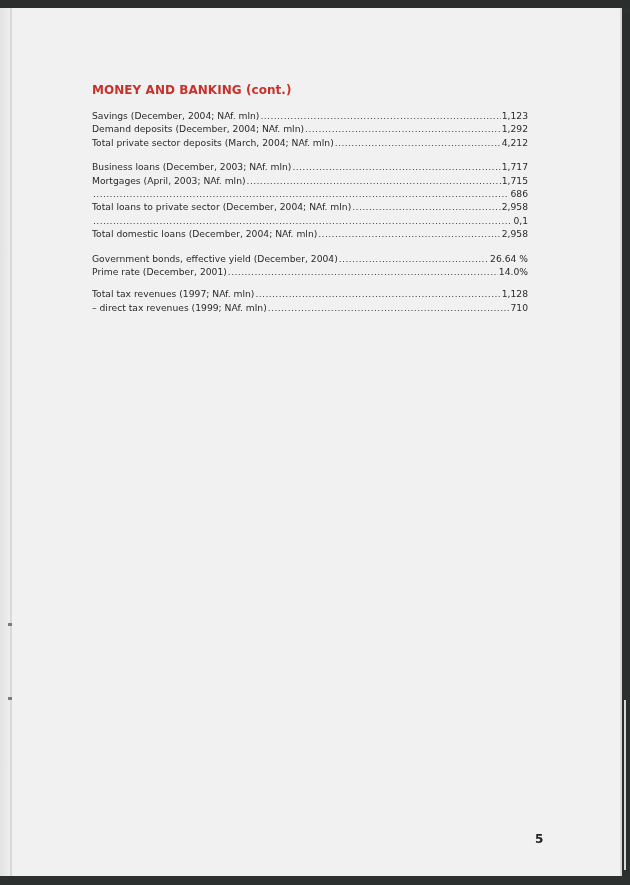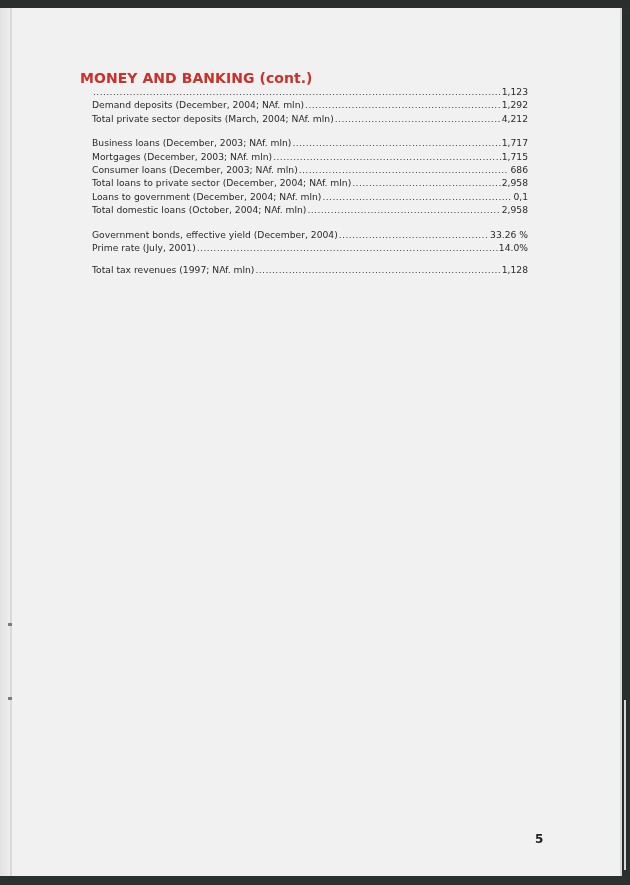--- a/index.html
+++ b/index.html
@@ -22,22 +22,22 @@
     position: absolute; left: 0; top: 8px; width: 10px; height: 868px;
     background: linear-gradient(90deg, #e2e2e2, #eeeeee);
   }
   .right-edge {
     position: absolute; left: 622px; top: 14px; width: 8px; height: 862px;
     background: #2a2f2e;
   }
   .right-edge-line { position: absolute; left: 624px; top: 700px; width: 2px; height: 170px; background: #d7d7d7; }
   .content { position: absolute; left: 80px; top: 72px; width: 448px; }
   .section-title {
-    color: #c8322b; font-weight: bold; font-size: 14px; line-height: 13px;
-    margin: 0; letter-spacing: 0.05px;
+    color: #c8322b; font-weight: bold; font-size: 12px; line-height: 13px;
+    margin: 12px; letter-spacing: 0.05px;
   }
   .row {
     display: flex; align-items: baseline; font-size: 9.2px; line-height: 13.4px;
     color: #2a2a2a; padding-left: 12px;
   }
   .row .label { white-space: nowrap; }
   .row .dots {
     flex: 1; overflow: hidden; white-space: nowrap; color: #3a3a3a;
     margin: 0 1px; letter-spacing: 0.4px;
   }
@@ -62,20 +62,21 @@
 <div class="right-edge"></div>
 <div class="right-edge-line"></div>
 <div class="margin-mark" style="left:8px;top:623px;"></div>
 <div class="margin-mark" style="left:8px;top:697px;"></div>
 
 <div class="content">
   <h2 class="section-title">MONEY AND BANKING (cont.)</h2>
 
   <div>
     <div class="row">
+        <span class="label">Savings (December, 2004; NAf. mln)</span>
         <span class="dots"></span>
         <span class="value">1,123</span>
       </div>
     <div class="row">
         <span class="label">Demand deposits (December, 2004; NAf. mln)</span>
         <span class="dots"></span>
         <span class="value">1,292</span>
       </div>
     <div class="row">
         <span class="label">Total private sector deposits (March, 2004; NAf. mln)</span>
@@ -86,66 +87,69 @@
 
   <div class="gap"></div>
 
   <div>
     <div class="row">
         <span class="label">Business loans (December, 2003; NAf. mln)</span>
         <span class="dots"></span>
         <span class="value">1,717</span>
       </div>
     <div class="row">
-        <span class="label">Mortgages (December, 2003; NAf. mln)</span>
+        <span class="label">Mortgages (April, 2003; NAf. mln)</span>
         <span class="dots"></span>
         <span class="value">1,715</span>
       </div>
     <div class="row">
-        <span class="label">Consumer loans (December, 2003; NAf. mln)</span>
         <span class="dots"></span>
         <span class="value">686</span>
       </div>
     <div class="row">
         <span class="label">Total loans to private sector (December, 2004; NAf. mln)</span>
         <span class="dots"></span>
         <span class="value">2,958</span>
       </div>
     <div class="row">
-        <span class="label">Loans to government (December, 2004; NAf. mln)</span>
         <span class="dots"></span>
         <span class="value">0,1</span>
       </div>
     <div class="row">
-        <span class="label">Total domestic loans (October, 2004; NAf. mln)</span>
+        <span class="label">Total domestic loans (December, 2004; NAf. mln)</span>
         <span class="dots"></span>
         <span class="value">2,958</span>
       </div>
   </div>
 
   <div class="gap"></div>
 
   <div>
     <div class="row">
         <span class="label">Government bonds, effective yield (December, 2004)</span>
         <span class="dots"></span>
-        <span class="value">33.26 %</span>
+        <span class="value">26.64 %</span>
       </div>
     <div class="row">
-        <span class="label">Prime rate (July, 2001)</span>
+        <span class="label">Prime rate (December, 2001)</span>
         <span class="dots"></span>
         <span class="value">14.0%</span>
       </div>
   </div>
 
   <div class="gap-sm"></div>
 
 
   <div>
     <div class="row">
         <span class="label">Total tax revenues (1997; NAf. mln)</span>
         <span class="dots"></span>
         <span class="value">1,128</span>
       </div>
+    <div class="row">
+        <span class="label">– direct tax revenues (1999; NAf. mln)</span>
+        <span class="dots"></span>
+        <span class="value">710</span>
+      </div>
   </div>
 </div>
 
 <div class="page-number">5</div>
 
 </body></html>

